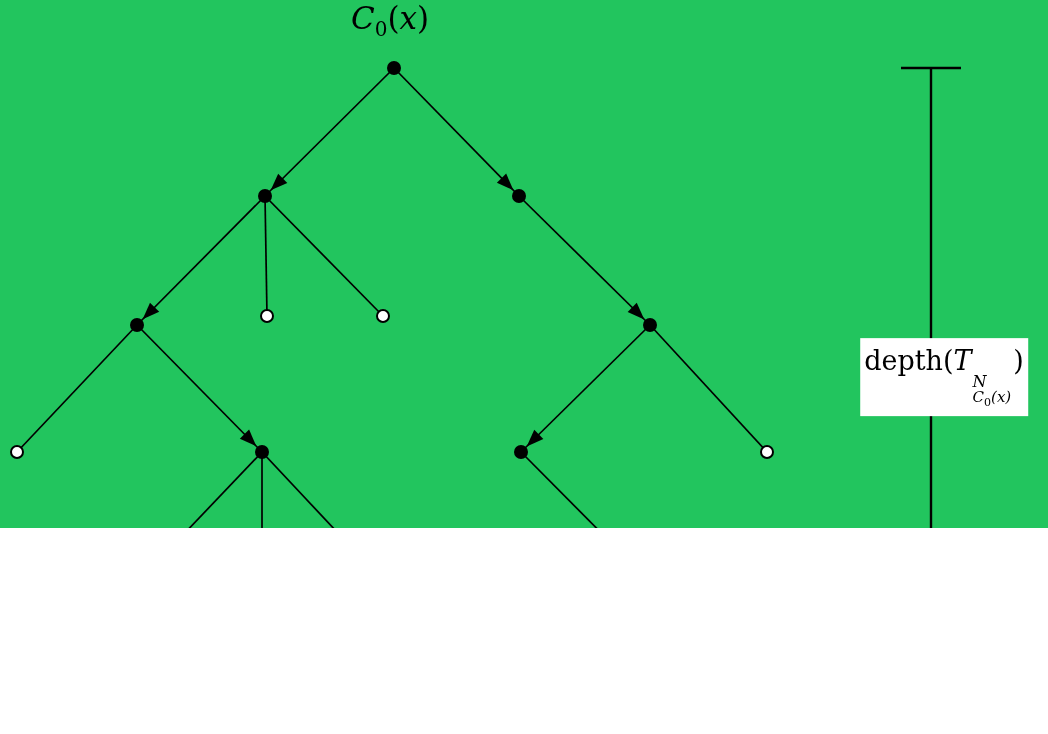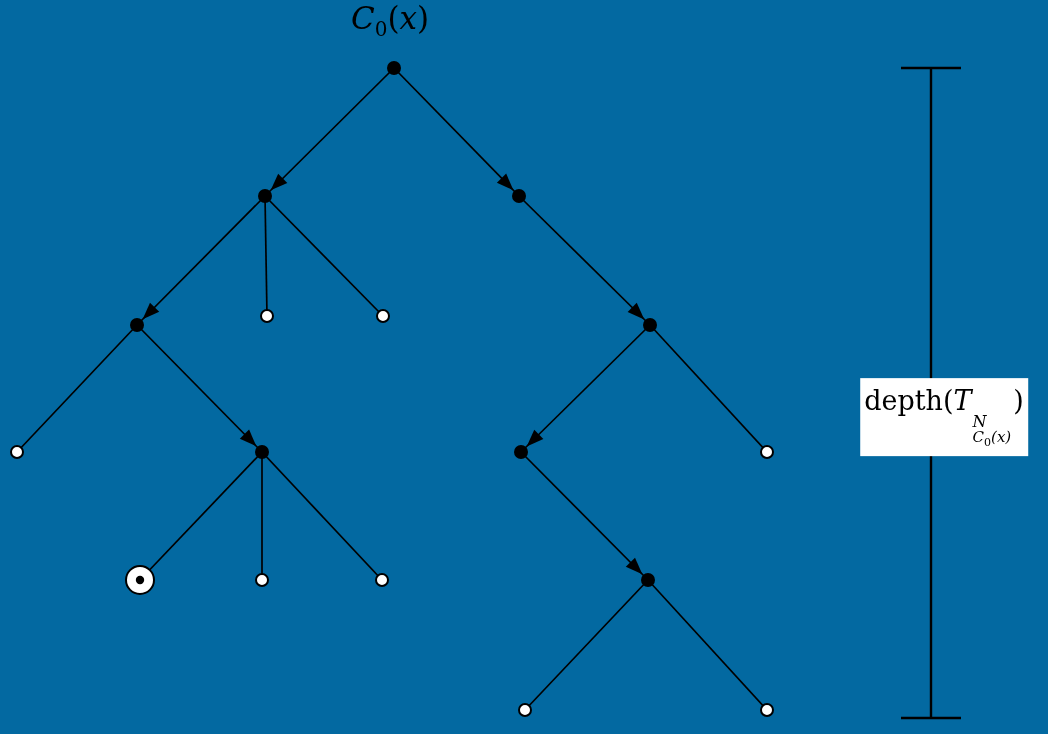--- a/index.html
+++ b/index.html
@@ -3,22 +3,22 @@
 <meta charset="utf-8">
 <style>
   html, body {
     margin: 0;
     padding: 0;
     background: #ffffff;
   }
   .canvas {
     position: relative;
     width: 1048px;
-    height: 734px;
-    background: #0369a1;
+    height: 528px;
+    background: #22c55e;
     font-family: "DejaVu Serif", serif;
     color: #000000;
     overflow: hidden;
   }
   .canvas svg {
     position: absolute;
     left: 0;
     top: 0;
   }
   .root-label {
@@ -35,21 +35,20 @@
   .depth-label {
     position: absolute;
     left: 944px;
     top: 377px;
     transform: translate(-50%, -50%);
     font-size: 27px;
     line-height: 1.1;
     background: #ffffff;
     padding: 8px 4px;
     white-space: nowrap;
-    margin-top: 40px;
   }
   .mi { font-style: italic; }
   .rm { font-style: normal; }
   .cal {
     font-style: italic;
     font-family: "DejaVu Serif", serif;
   }
   .supsub {
     display: inline-flex;
     flex-direction: column;

